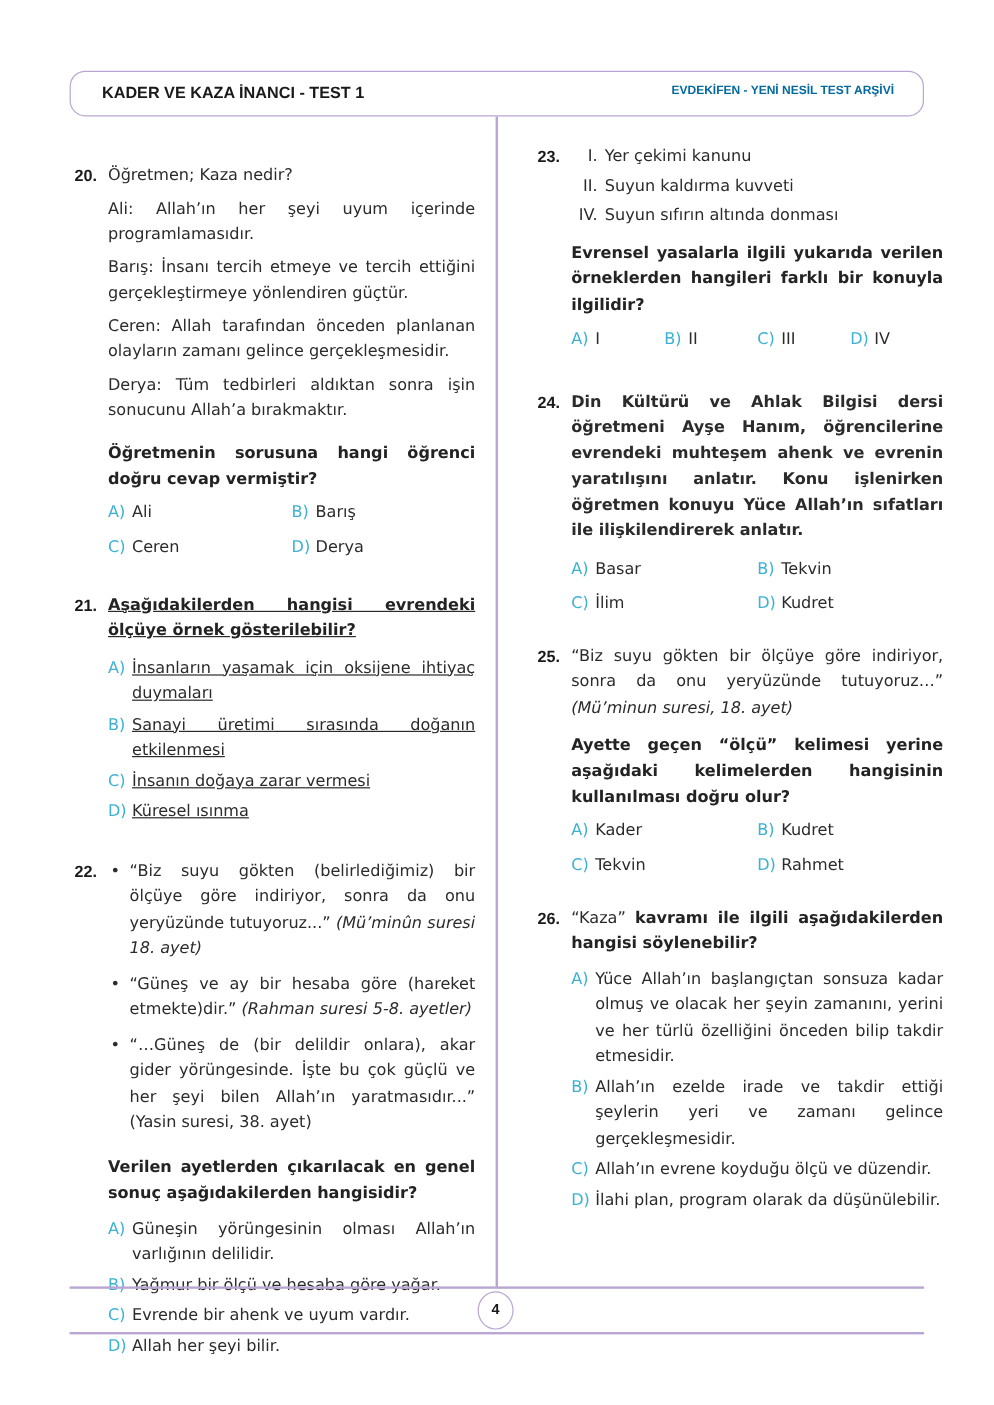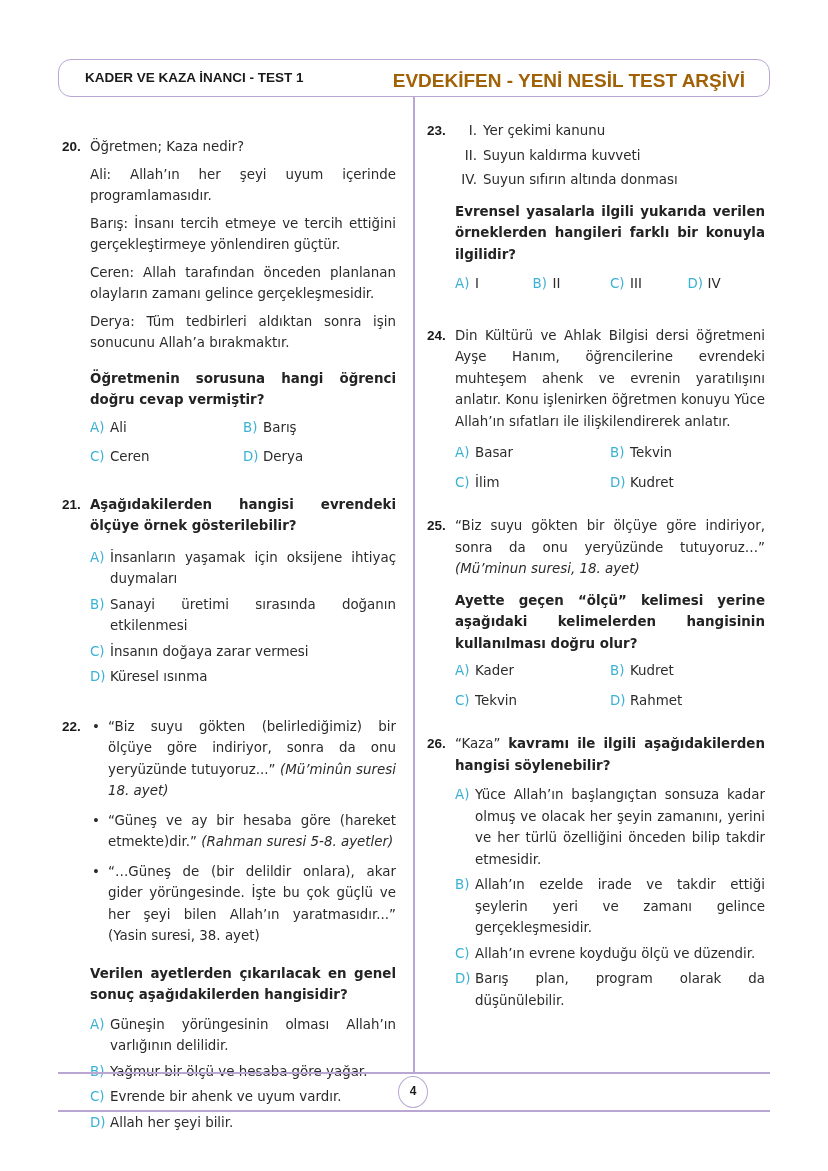--- a/index.html
+++ b/index.html
@@ -3,30 +3,30 @@
 <meta charset="utf-8">
 <style>
   html, body { margin: 0; padding: 0; background: #ffffff; }
   body { width: 828px; height: 1171px; position: relative; overflow: hidden;
          font-family: "DejaVu Sans", sans-serif; color: #2b2b2b; }
   .header { position: absolute; left: 58px; top: 59px; width: 712px; height: 38px;
             border: 1.5px solid #b9a6d3; border-radius: 13px; box-sizing: border-box; }
   .header-left { position: absolute; left: 26px; top: 10px; font-family: "Liberation Sans", sans-serif;
                  font-weight: bold; font-size: 13.5px; color: #1a1a1a; }
   .header-right { position: absolute; right: 24px; top: 10px; font-family: "Liberation Sans", sans-serif;
-                  font-weight: bold; font-size: 19px; color: #a16207; }
+                  font-weight: bold; font-size: 10px; color: #0369a1; }
   .divider-v { position: absolute; left: 413px; top: 97px; width: 1.5px; height: 976px; background: #b9a6d3; }
   .footer-line { position: absolute; left: 58px; width: 712px; height: 1.5px; background: #b9a6d3; }
   .page-num { position: absolute; left: 398px; top: 1076px; width: 30px; height: 32px; border: 1.5px solid #b9a6d3;
               border-radius: 50%; box-sizing: border-box; text-align: center; line-height: 29px;
               font-family: "Liberation Sans", sans-serif; font-weight: bold; font-size: 12px; color: #1a1a1a; background:#fff; }
 
   .col { position: absolute; font-size: 13.4px; line-height: 21.5px; }
   .col-left { left: 62px; width: 334px; top: 136px; }
-  .col-right { left: 427px; width: 338px; top: 120px; }
+  .col-right { left: 448px; width: 338px; top: 120px; }
 
   .q { position: relative; padding-left: 28px; }
   .qnum { position: absolute; left: 0; top: 0; font-family: "Liberation Sans", sans-serif; font-weight: bold; font-size: 13.5px; color:#1a1a1a; }
   .p { margin: 0 0 6px 0; text-align: justify; }
   .bold { font-weight: bold; color: #232323; }
   .opt { position: relative; padding-left: 20px; margin: 0 0 4px 0; text-align: justify; }
   .opt .letter { position: absolute; left: 0; top: 0; color: #3bb1d3; }
   .opt-grid { display: grid; grid-template-columns: 1fr 1fr; row-gap: 8px; margin-top: 6px; }
   .opt-grid .opt { margin: 0; }
   .opt-row4 { display: grid; grid-template-columns: 1fr 1fr 1fr 1fr; margin-top: 8px; }
@@ -57,21 +57,21 @@
     <p class="p" style="margin-bottom:14px;">Derya: Tüm tedbirleri aldıktan sonra işin sonucunu Allah’a bırakmaktır.</p>
     <p class="p bold">Öğretmenin sorusuna hangi öğrenci doğru cevap vermiştir?</p>
     <div class="opt-grid">
       <div class="opt"><span class="letter">A)</span><span>Ali</span></div>
       <div class="opt"><span class="letter">B)</span><span>Barış</span></div>
       <div class="opt"><span class="letter">C)</span><span>Ceren</span></div>
       <div class="opt"><span class="letter">D)</span><span>Derya</span></div>
     </div>
   </div>
 
-  <div class="q" style="margin-bottom:28px;">
+  <div class="q" style="margin-bottom:28px;text-decoration:underline;">
     <span class="qnum">21.</span>
     <p class="p bold" style="margin-bottom:10px;">Aşağıdakilerden hangisi evrendeki ölçüye örnek gösterilebilir?</p>
     <div class="opt"><span class="letter">A)</span><span>İnsanların yaşamak için oksijene ihtiyaç duymaları</span></div>
     <div class="opt"><span class="letter">B)</span><span>Sanayi üretimi sırasında doğanın etkilenmesi</span></div>
     <div class="opt"><span class="letter">C)</span><span>İnsanın doğaya zarar vermesi</span></div>
     <div class="opt"><span class="letter">D)</span><span>Küresel ısınma</span></div>
   </div>
 
   <div class="q">
     <span class="qnum">22.</span>
@@ -97,21 +97,21 @@
     <div class="opt-row4">
       <div class="opt"><span class="letter">A)</span><span>I</span></div>
       <div class="opt"><span class="letter">B)</span><span>II</span></div>
       <div class="opt"><span class="letter">C)</span><span>III</span></div>
       <div class="opt"><span class="letter">D)</span><span>IV</span></div>
     </div>
   </div>
 
   <div class="q" style="margin-bottom:22px;">
     <span class="qnum">24.</span>
-    <p class="p" style="margin-bottom:10px;">Din Kültürü ve Ahlak Bilgisi dersi öğretmeni Ayşe Hanım, öğrencilerine evrendeki muhteşem ahenk ve evrenin yaratılışını anlatır. Konu işlenirken öğretmen konuyu Yüce Allah’ın sıfatları ile ilişkilendirerek anlatır.</p>
+    <p class="p" style="margin-bottom:10px;font-weight:bold;">Din Kültürü ve Ahlak Bilgisi dersi öğretmeni Ayşe Hanım, öğrencilerine evrendeki muhteşem ahenk ve evrenin yaratılışını anlatır. Konu işlenirken öğretmen konuyu Yüce Allah’ın sıfatları ile ilişkilendirerek anlatır.</p>
     <div class="opt-grid">
       <div class="opt"><span class="letter">A)</span><span>Basar</span></div>
       <div class="opt"><span class="letter">B)</span><span>Tekvin</span></div>
       <div class="opt"><span class="letter">C)</span><span>İlim</span></div>
       <div class="opt"><span class="letter">D)</span><span>Kudret</span></div>
     </div>
   </div>
 
   <div class="q" style="margin-bottom:22px;">
     <span class="qnum">25.</span>
@@ -124,19 +124,19 @@
       <div class="opt"><span class="letter">D)</span><span>Rahmet</span></div>
     </div>
   </div>
 
   <div class="q">
     <span class="qnum">26.</span>
     <p class="p" style="margin-bottom:8px;"><span>“Kaza” </span><span class="bold">kavramı ile ilgili aşağıdakilerden hangisi söylenebilir?</span></p>
     <div class="opt"><span class="letter">A)</span><span>Yüce Allah’ın başlangıçtan sonsuza kadar olmuş ve olacak her şeyin zamanını, yerini ve her türlü özelliğini önceden bilip takdir etmesidir.</span></div>
     <div class="opt"><span class="letter">B)</span><span>Allah’ın ezelde irade ve takdir ettiği şeylerin yeri ve zamanı gelince gerçekleşmesidir.</span></div>
     <div class="opt"><span class="letter">C)</span><span>Allah’ın evrene koyduğu ölçü ve düzendir.</span></div>
-    <div class="opt"><span class="letter">D)</span><span>Barış plan, program olarak da düşünülebilir.</span></div>
+    <div class="opt"><span class="letter">D)</span><span>İlahi plan, program olarak da düşünülebilir.</span></div>
   </div>
 </div>
 
 <div class="footer-line" style="top:1072px;"></div>
 <div class="page-num">4</div>
 <div class="footer-line" style="top:1110px;"></div>
 
 </body></html>

